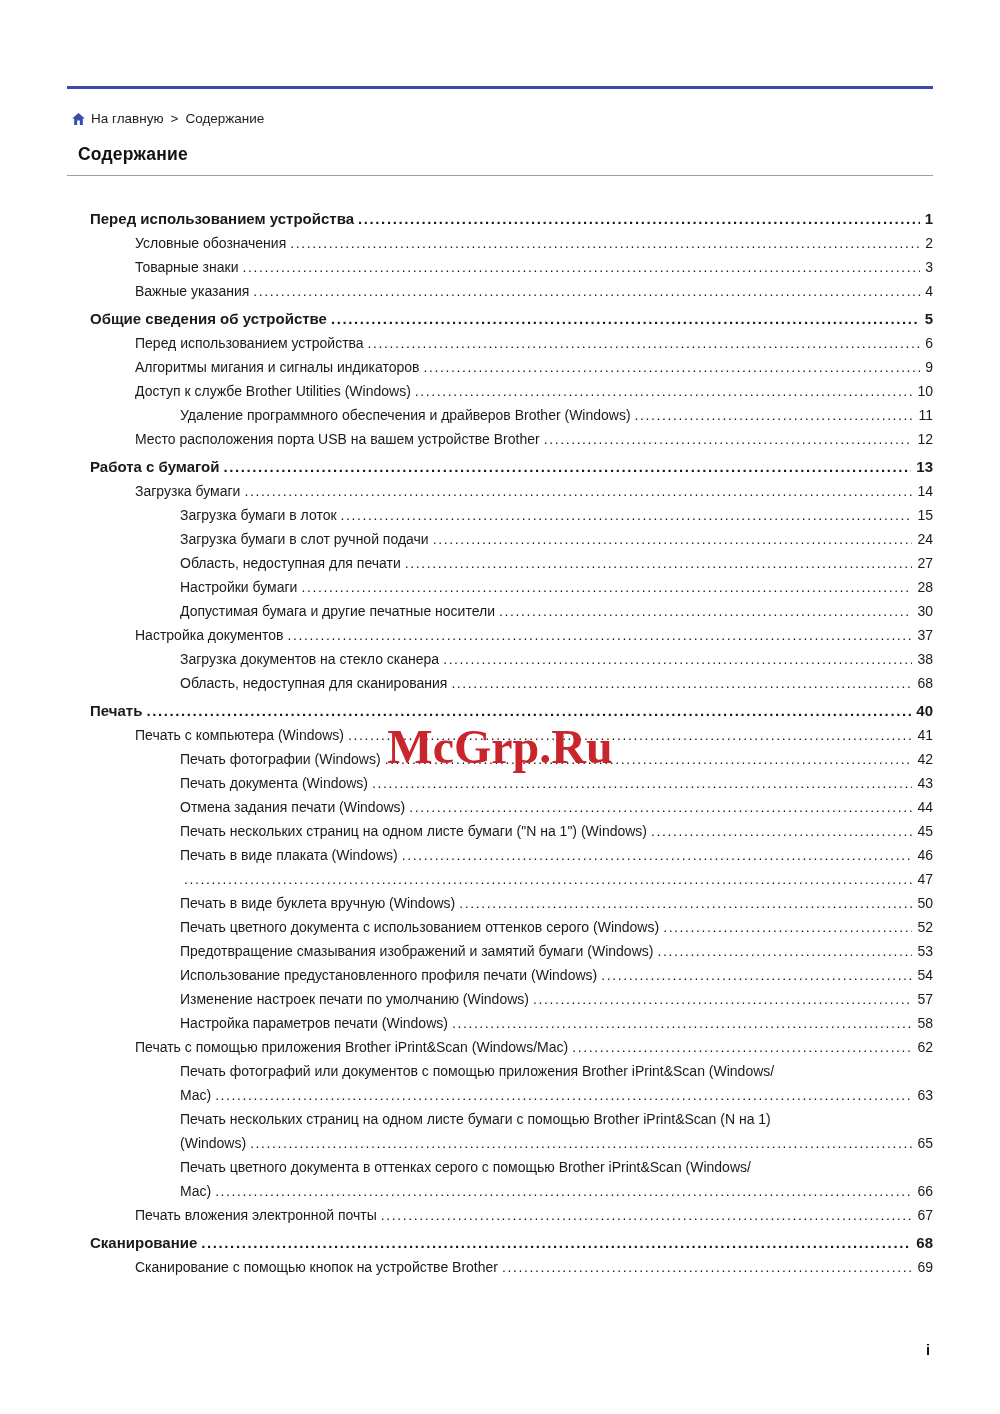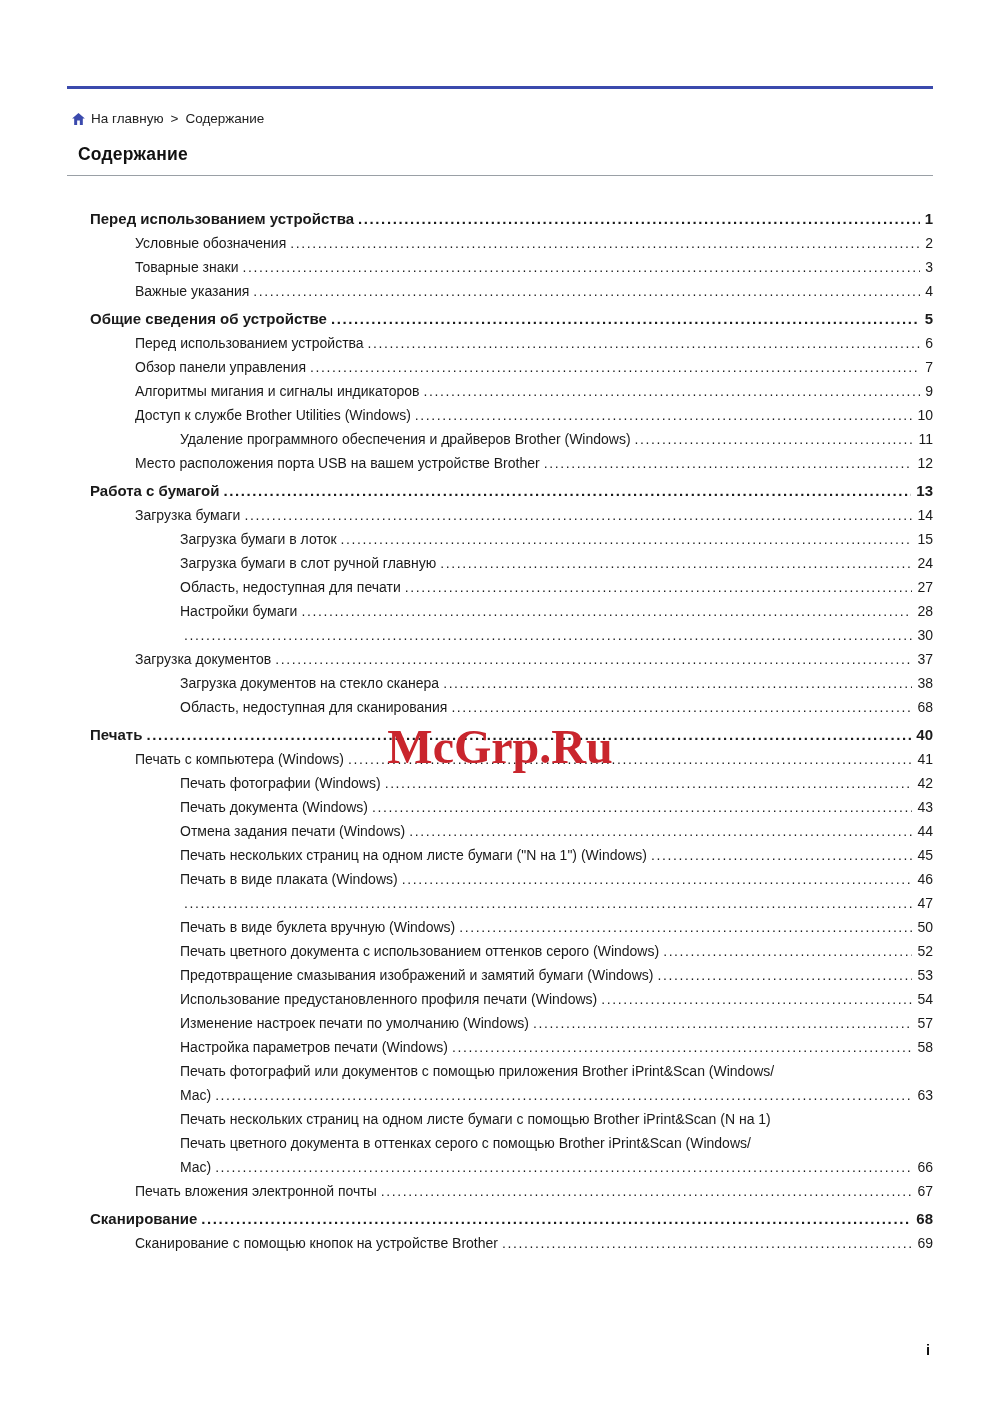--- a/index.html
+++ b/index.html
@@ -117,27 +117,20 @@
       </div>
       <div class="toc-entry level-2">
         <div class="toc-line">
           <span class="toc-text">Перед использованием устройства</span>
           <span class="toc-dots"></span>
           <span class="toc-page">6</span>
         </div>
       </div>
       <div class="toc-entry level-2">
         <div class="toc-line">
-          <span class="toc-text">Обзор панели управления</span>
-          <span class="toc-dots"></span>
-          <span class="toc-page">7</span>
-        </div>
-      </div>
-      <div class="toc-entry level-2">
-        <div class="toc-line">
           <span class="toc-text">Алгоритмы мигания и сигналы индикаторов</span>
           <span class="toc-dots"></span>
           <span class="toc-page">9</span>
         </div>
       </div>
       <div class="toc-entry level-2">
         <div class="toc-line">
           <span class="toc-text">Доступ к службе Brother Utilities (Windows)</span>
           <span class="toc-dots"></span>
           <span class="toc-page">10</span>
@@ -173,48 +166,49 @@
       </div>
       <div class="toc-entry level-3">
         <div class="toc-line">
           <span class="toc-text">Загрузка бумаги в лоток</span>
           <span class="toc-dots"></span>
           <span class="toc-page">15</span>
         </div>
       </div>
       <div class="toc-entry level-3">
         <div class="toc-line">
-          <span class="toc-text">Загрузка бумаги в слот ручной главную</span>
+          <span class="toc-text">Загрузка бумаги в слот ручной подачи</span>
           <span class="toc-dots"></span>
           <span class="toc-page">24</span>
         </div>
       </div>
       <div class="toc-entry level-3">
         <div class="toc-line">
           <span class="toc-text">Область, недоступная для печати</span>
           <span class="toc-dots"></span>
           <span class="toc-page">27</span>
         </div>
       </div>
       <div class="toc-entry level-3">
         <div class="toc-line">
           <span class="toc-text">Настройки бумаги</span>
           <span class="toc-dots"></span>
           <span class="toc-page">28</span>
         </div>
       </div>
       <div class="toc-entry level-3">
         <div class="toc-line">
+          <span class="toc-text">Допустимая бумага и другие печатные носители</span>
           <span class="toc-dots"></span>
           <span class="toc-page">30</span>
         </div>
       </div>
       <div class="toc-entry level-2">
         <div class="toc-line">
-          <span class="toc-text">Загрузка документов</span>
+          <span class="toc-text">Настройка документов</span>
           <span class="toc-dots"></span>
           <span class="toc-page">37</span>
         </div>
       </div>
       <div class="toc-entry level-3">
         <div class="toc-line">
           <span class="toc-text">Загрузка документов на стекло сканера</span>
           <span class="toc-dots"></span>
           <span class="toc-page">38</span>
         </div>
@@ -314,36 +308,48 @@
           <span class="toc-text">Изменение настроек печати по умолчанию (Windows)</span>
           <span class="toc-dots"></span>
           <span class="toc-page">57</span>
         </div>
       </div>
       <div class="toc-entry level-3">
         <div class="toc-line">
           <span class="toc-text">Настройка параметров печати (Windows)</span>
           <span class="toc-dots"></span>
           <span class="toc-page">58</span>
+        </div>
+      </div>
+      <div class="toc-entry level-2">
+        <div class="toc-line">
+          <span class="toc-text">Печать с помощью приложения Brother iPrint&amp;Scan (Windows/Mac)</span>
+          <span class="toc-dots"></span>
+          <span class="toc-page">62</span>
         </div>
       </div>
       <div class="toc-entry level-3">
         <div class="toc-line wrap-first">
           <span class="toc-text">Печать фотографий или документов с помощью приложения Brother iPrint&amp;Scan (Windows/</span>
         </div>
         <div class="toc-line">
           <span class="toc-text">Mac)</span>
           <span class="toc-dots"></span>
           <span class="toc-page">63</span>
         </div>
       </div>
       <div class="toc-entry level-3">
         <div class="toc-line wrap-first">
           <span class="toc-text">Печать нескольких страниц на одном листе бумаги с помощью Brother iPrint&amp;Scan (N на 1)</span>
         </div>
+        <div class="toc-line">
+          <span class="toc-text">(Windows)</span>
+          <span class="toc-dots"></span>
+          <span class="toc-page">65</span>
+        </div>
       </div>
       <div class="toc-entry level-3">
         <div class="toc-line wrap-first">
           <span class="toc-text">Печать цветного документа в оттенках серого с помощью Brother iPrint&amp;Scan (Windows/</span>
         </div>
         <div class="toc-line">
           <span class="toc-text">Mac)</span>
           <span class="toc-dots"></span>
           <span class="toc-page">66</span>
         </div>

